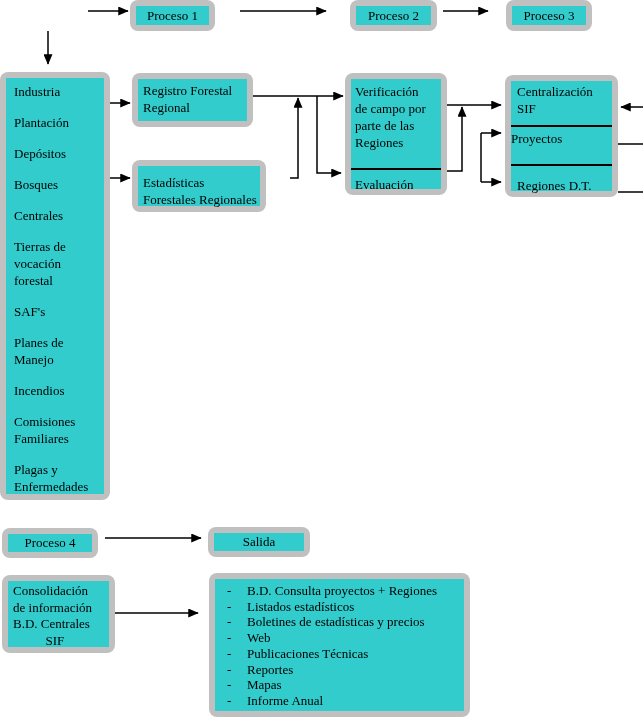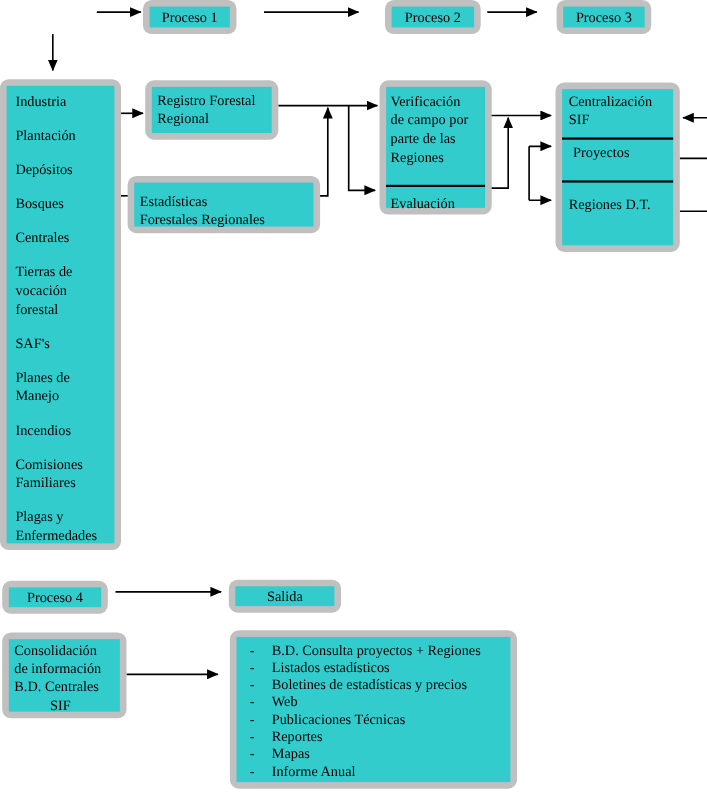--- a/index.html
+++ b/index.html
@@ -25,21 +25,21 @@
   
   .pad-lbl{padding:3px 0 0 5px;}
   .pad-lbl-est{padding:8px 0 0 5px;}
 
   
   .verif-top{height:73px;border-bottom:2px solid #000;padding:4px 0 12px 4px;}
   .verif-bottom{padding:6px 0 0 4px;}
 
   
   .cent-s1{height:42px;border-bottom:2px solid #000;padding:2px 0 0 6px;}
-  .cent-s2{height:34px;border-bottom:2px solid #000;padding:3px 0 0 10px;}
+  .cent-s2{height:34px;border-bottom:2px solid #000;padding:3px 0 0 0;}
   .cent-s3{padding:11px 0 0 6px;}
 
   
   .consol{padding:2px 0 0 5px;font-size:13px;line-height:16.5px;white-space:pre-wrap;}
 
   
   .outputs-list{padding-top:4px;}
   .output-row{display:flex;font-size:13px;line-height:15.7px;}
   .output-row .bullet{width:20px;padding-left:12px;flex:none;}
 </style>
@@ -125,42 +125,42 @@
     </div>
   </div>
 
   <div class="node" style="left:132px;top:73px;width:121px;height:54px">
     <div class="inner">
         <div class="lbl pad-lbl">Registro Forestal
 Regional</div>
       </div>
   </div>
 
-  <div class="node" style="left:116px;top:160px;width:175px;height:52px">
+  <div class="node" style="left:132px;top:160px;width:134px;height:52px">
     <div class="inner">
         <div class="lbl pad-lbl-est">Estadísticas
 Forestales Regionales</div>
       </div>
   </div>
 
   <div class="node" style="left:345px;top:73px;width:102px;height:122px">
     <div class="inner">
       <div class="verif-top">
           <div class="lbl">Verificación
 de campo por
 parte de las
 Regiones</div>
         </div>
       <div class="verif-bottom">
           <div class="lbl">Evaluación</div>
         </div>
     </div>
   </div>
 
-  <div class="node" style="left:505px;top:75px;width:113px;height:154px">
+  <div class="node" style="left:505px;top:75px;width:113px;height:122px">
     <div class="inner">
       <div class="cent-s1">
           <div class="lbl">Centralización
 SIF</div>
         </div>
       <div class="cent-s2">
           <div class="lbl">Proyectos</div>
         </div>
       <div class="cent-s3">
           <div class="lbl">Regiones D.T.</div>

